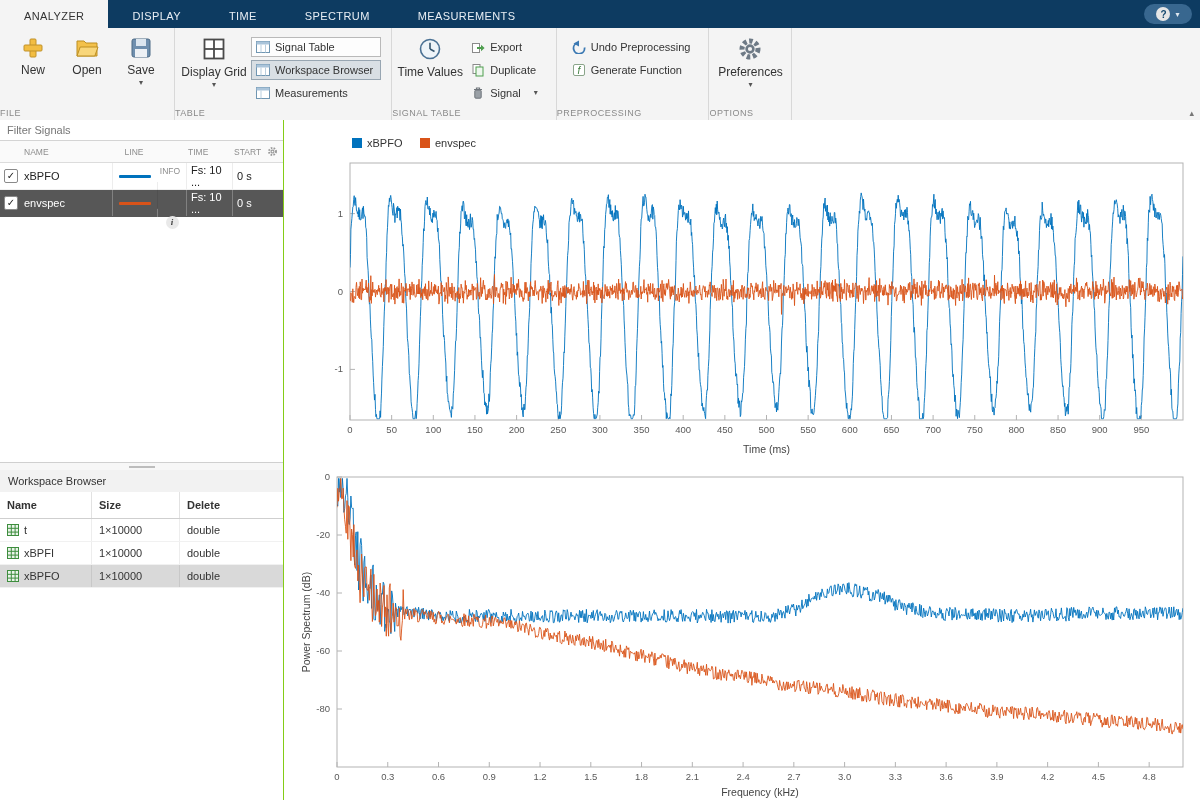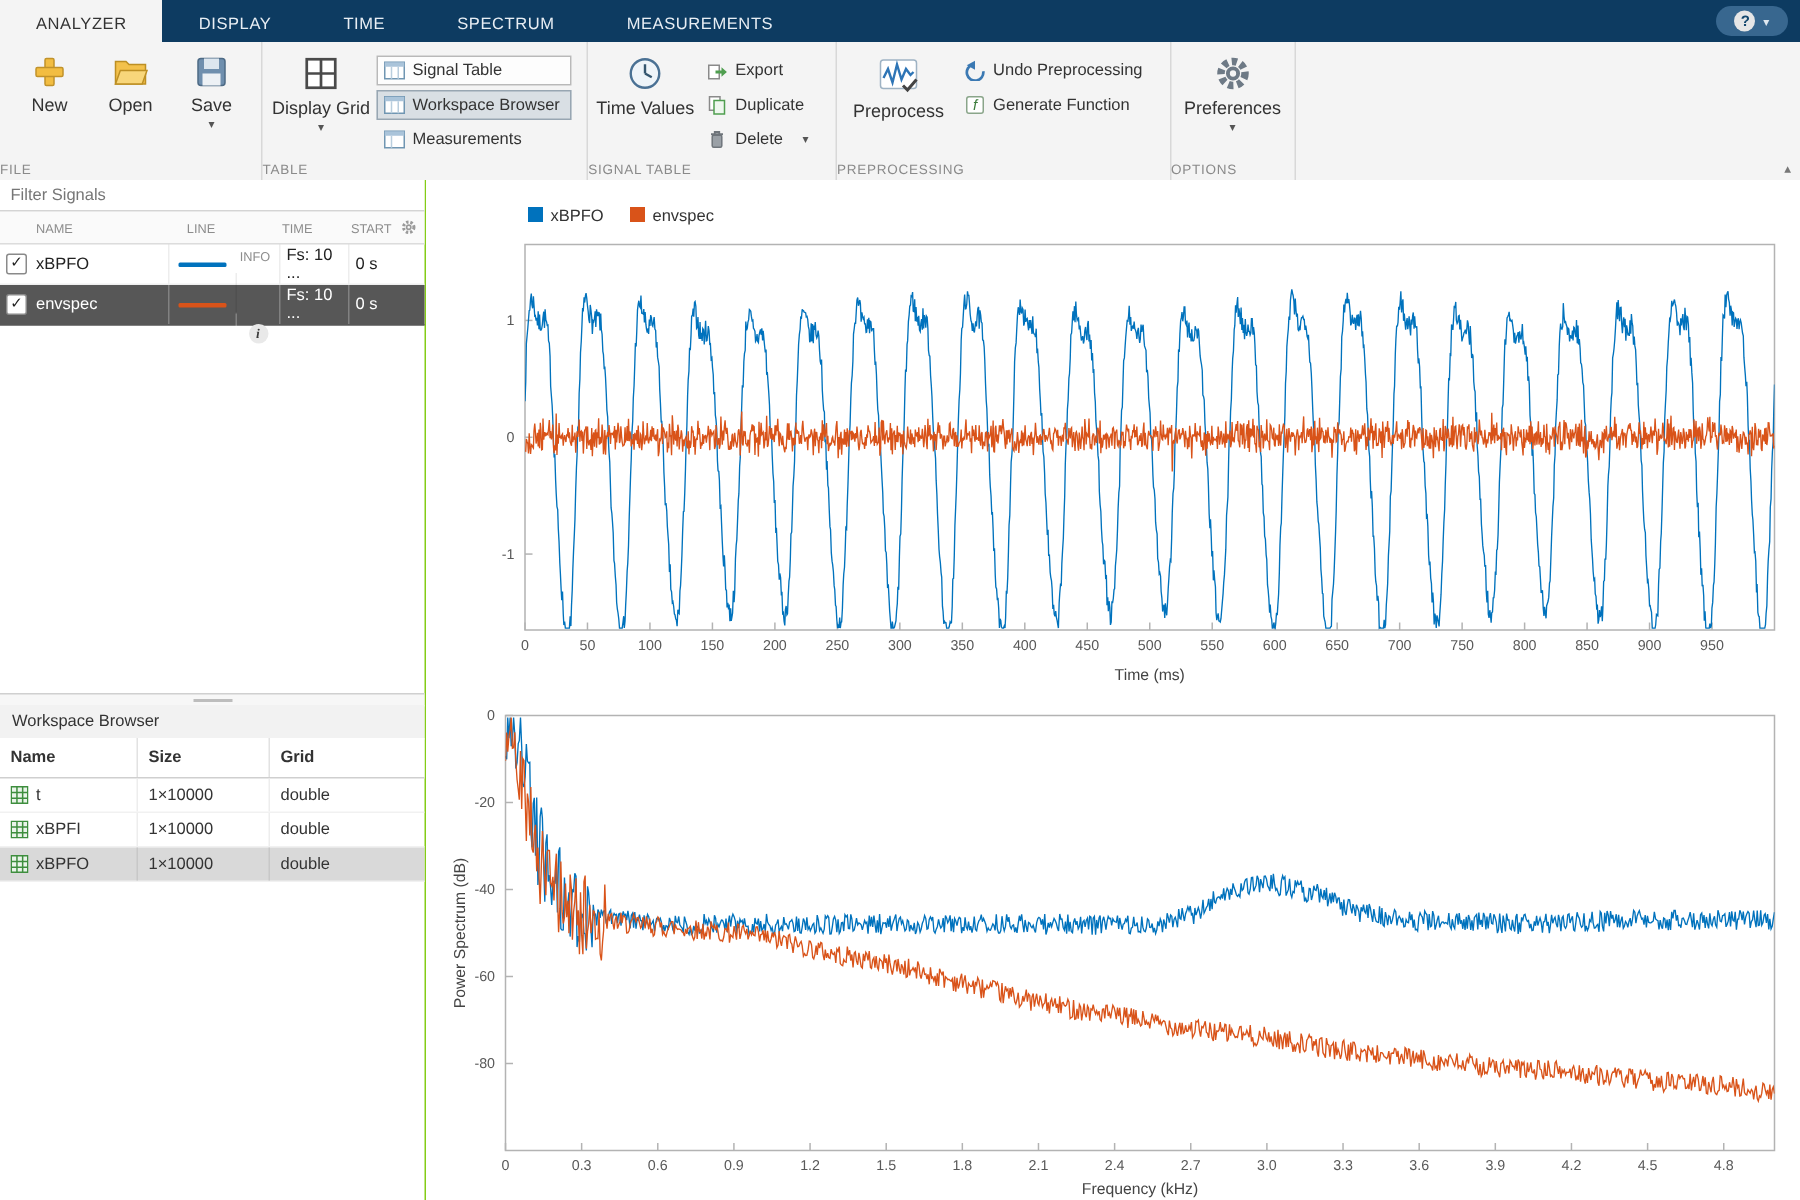--- a/index.html
+++ b/index.html
@@ -185,36 +185,28 @@
           <rect x="2" y="1.5" width="7" height="9" fill="#fff" stroke="#8a8a8a"></rect>
           <rect x="5" y="4" width="7" height="9" fill="#eef7ee" stroke="#4f9e4f"></rect>
         </svg>
         <span>Duplicate</span>
       </div>
       <div class="small-item">
         <svg width="14" height="14" viewBox="0 0 14 14">
           <path d="M3 3.5 h8 M5.5 3.5 v-1.5 h3 v1.5" fill="none" stroke="#6f757b" stroke-width="1.2"></path>
           <rect x="3.8" y="4.2" width="6.4" height="8" rx="1" fill="#9aa0a6" stroke="#6f757b"></rect>
         </svg>
-        <span>Delete</span>
+        <span>Signal</span>
         <span class="caret" style="margin-left:8px">▾</span>
       </div>
     </div>
     <div class="section-label">SIGNAL TABLE</div>
   </div>
 
   <div class="section">
-    <div class="big-btn" style="width:62px">
-      <svg width="28" height="28" viewBox="0 0 28 28">
-        <rect x="2" y="4" width="24" height="19" rx="2" fill="#fff" stroke="#9fb3c4"></rect>
-        <path d="M4 16 l3 -6 3 9 3 -12 3 10 3 -7 3 4 2 -2" fill="none" stroke="#2e75b6" stroke-width="1.6"></path>
-        <path d="M17 21 l3 3 6 -7" fill="none" stroke="#444" stroke-width="2"></path>
-      </svg>
-      <span class="lbl">Preprocess</span>
-    </div>
     <div class="small-col">
       <div class="small-item">
         <svg width="14" height="14" viewBox="0 0 14 14">
           <path d="M5.5 3 A5.5 5.5 0 1 0 12.5 7.5" fill="none" stroke="#3b79b3" stroke-width="1.8"></path>
           <path d="M7 0.5 L1.5 3.5 L7 6.5 Z" fill="#3b79b3"></path>
         </svg>
         <span>Undo Preprocessing</span>
       </div>
       <div class="small-item">
         <svg width="14" height="14" viewBox="0 0 14 14">
@@ -288,21 +280,21 @@
 
   <div class="ws-splitter">
       <div class="ws-grip"></div>
     </div>
   <div class="ws-header">Workspace Browser</div>
 
   <div class="ws-table">
     <div class="ws-thead">
       <span class="w-name">Name</span>
       <span class="w-size">Size</span>
-      <span class="w-class">Grid</span>
+      <span class="w-class">Delete</span>
     </div>
     <div class="ws-row">
       <span class="w-name">
         <svg width="12" height="12" viewBox="0 0 12 12">
           <rect x="0.5" y="0.5" width="11" height="11" fill="#eaf4ea" stroke="#3e8e3e"></rect>
           <line x1="4.3" y1="0.5" x2="4.3" y2="11.5" stroke="#3e8e3e"></line>
             <line x1="8.1" y1="0.5" x2="8.1" y2="11.5" stroke="#3e8e3e"></line>
           <line x1="0.5" y1="4.3" x2="11.5" y2="4.3" stroke="#3e8e3e"></line>
             <line x1="0.5" y1="8.1" x2="11.5" y2="8.1" stroke="#3e8e3e"></line>
         </svg>

